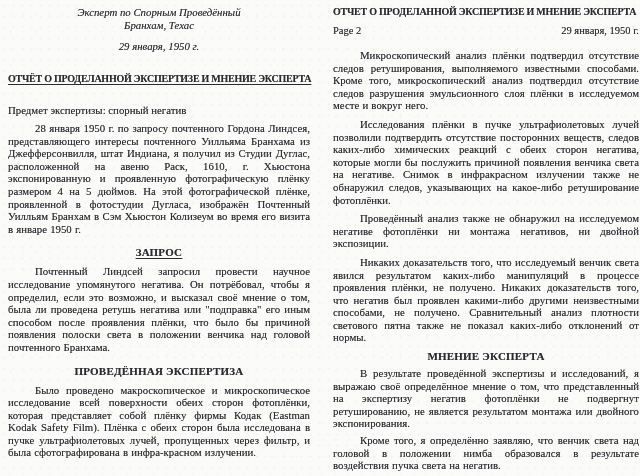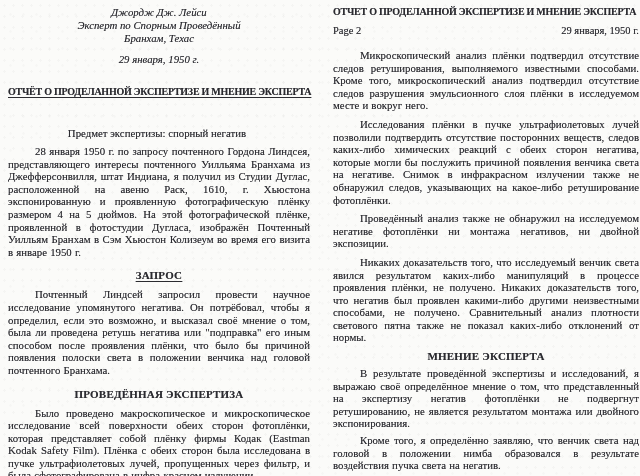--- a/index.html
+++ b/index.html
@@ -24,21 +24,21 @@
   
   .sender{margin-top:6px;text-align:center;font-style:italic;font-size:10.8px;line-height:13px;}
   .date-line{margin-top:8px;text-align:center;font-style:italic;font-size:10.8px;line-height:13px;}
 
   .main-title{
     margin:20px 0 0 0;
     font-size:10px;font-weight:bold;letter-spacing:-0.25px;
     white-space:nowrap;
     text-decoration:underline;text-underline-offset:2px;
   }
-  .subject{margin-top:30px;text-align:center;font-size:10.8px;padding-right:4px;}
+  .subject{margin-top:20px;text-align:left;font-size:10.8px;padding-right:4px;}
 
   .p{
     font-size:10.8px;line-height:12.6px;
     text-align:justify;text-indent:27px;
     margin:6px 0 0 0;
     word-spacing:0.5px;
   }
   .h{
     margin:11px 0 0 0;
     text-align:center;font-size:11px;font-weight:bold;line-height:13px;
@@ -62,21 +62,20 @@
   .sig{margin:4px 0 0 170px;font-size:11px;line-height:13.5px;}
   .sig .sig-line{margin-top:1px;}
 </style>
 </head>
 <body>
 
 <div class="scan">
 
   <section class="page page-left">
     <div class="sender">
-      <div>Джордж Дж. Лейси</div>
       <div>Эксперт по Спорным Проведённый</div>
       <div>Бранхам, Техас</div>
     </div>
     <div class="date-line">29 января, 1950 г.</div>
 
     <div class="main-title">ОТЧЁТ О ПРОДЕЛАННОЙ ЭКСПЕРТИЗЕ  И МНЕНИЕ ЭКСПЕРТА</div>
 
     <div class="subject">Предмет экспертизы:  спорный негатив</div>
 
     <p class="p">28 января 1950 г. по запросу почтенного Гордона Линдсея, представляющего интересы почтенного Уилльяма Бранхама из Джефферсонвилля, штат Индиана, я получил из Студии Дуглас, расположенной на авеню Раск, 1610, г. Хьюстона экспонированную и проявленную фотографическую плёнку размером 4 на 5 дюймов. На этой фотографической плёнке, проявленной в фотостудии Дугласа, изображён Почтенный Уилльям Бранхам в Сэм Хьюстон Колизеум во время его визита в январе 1950 г.</p>

